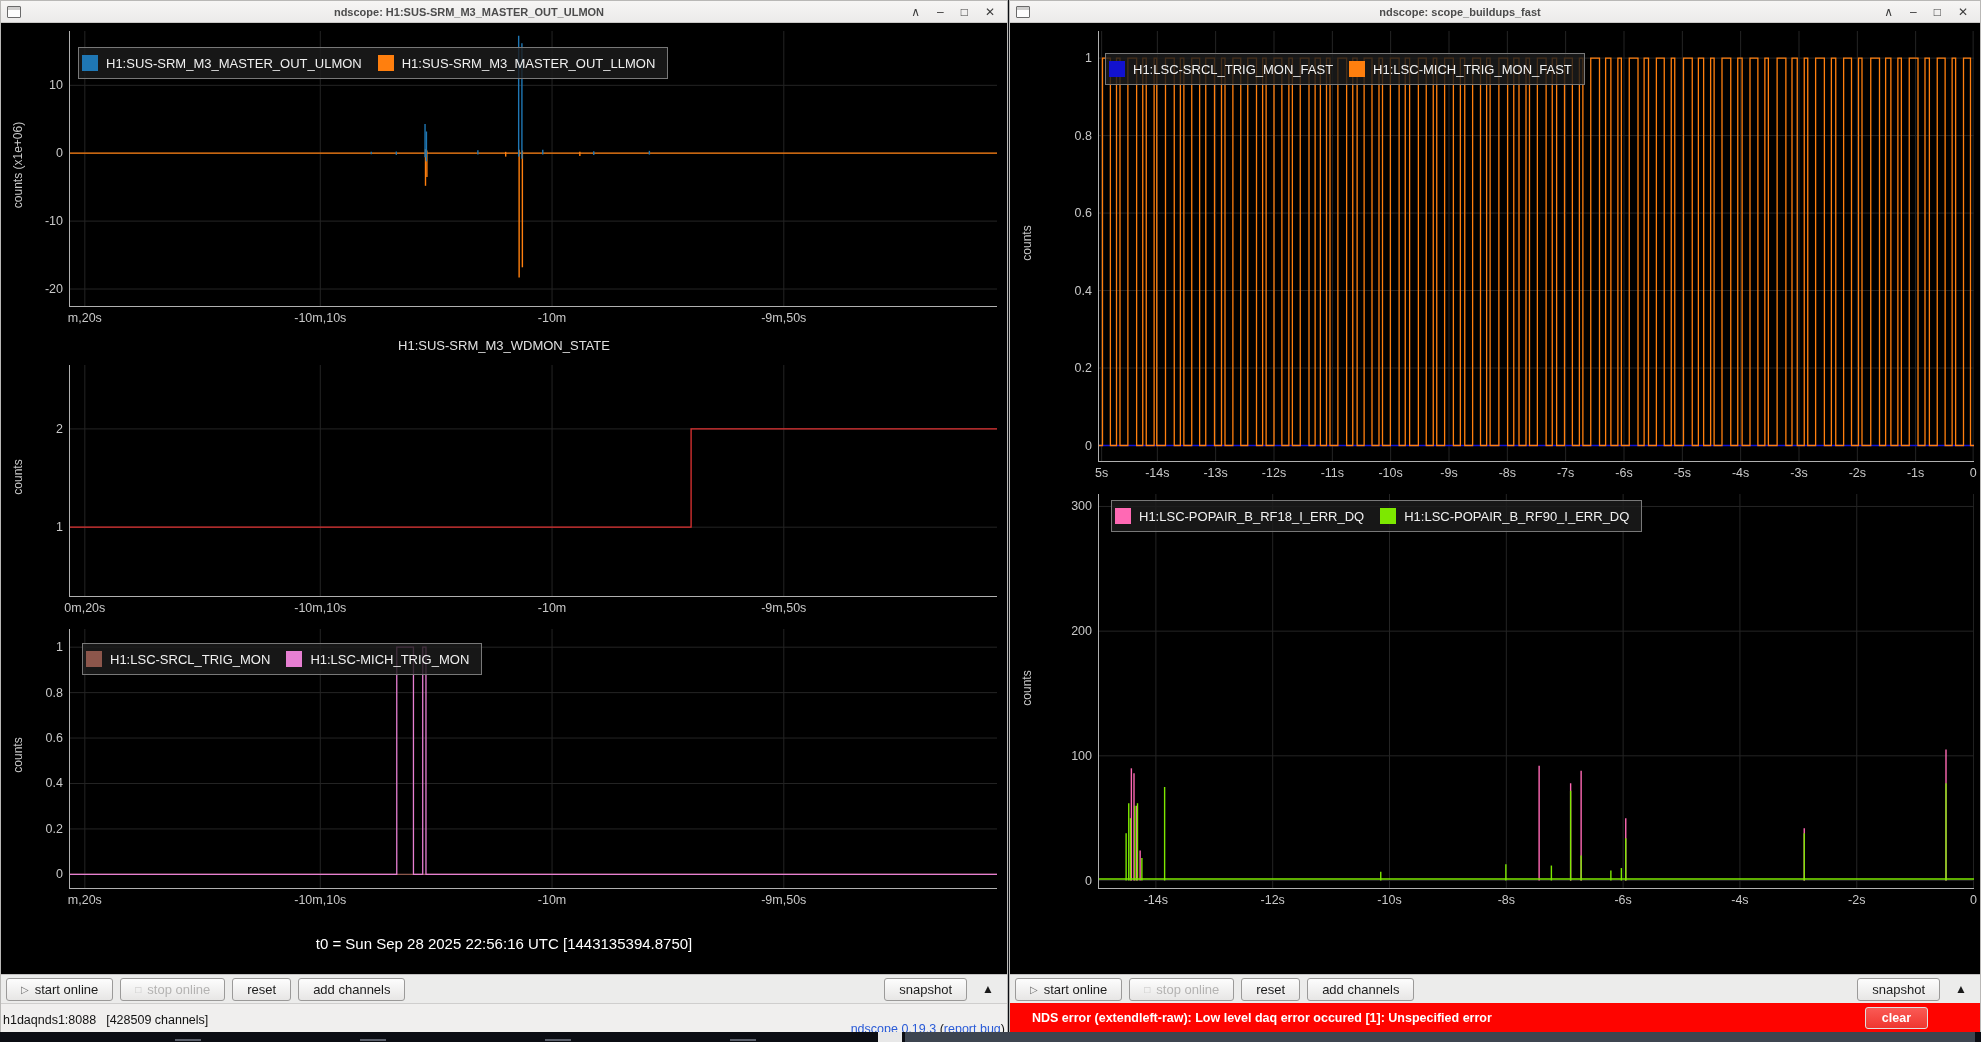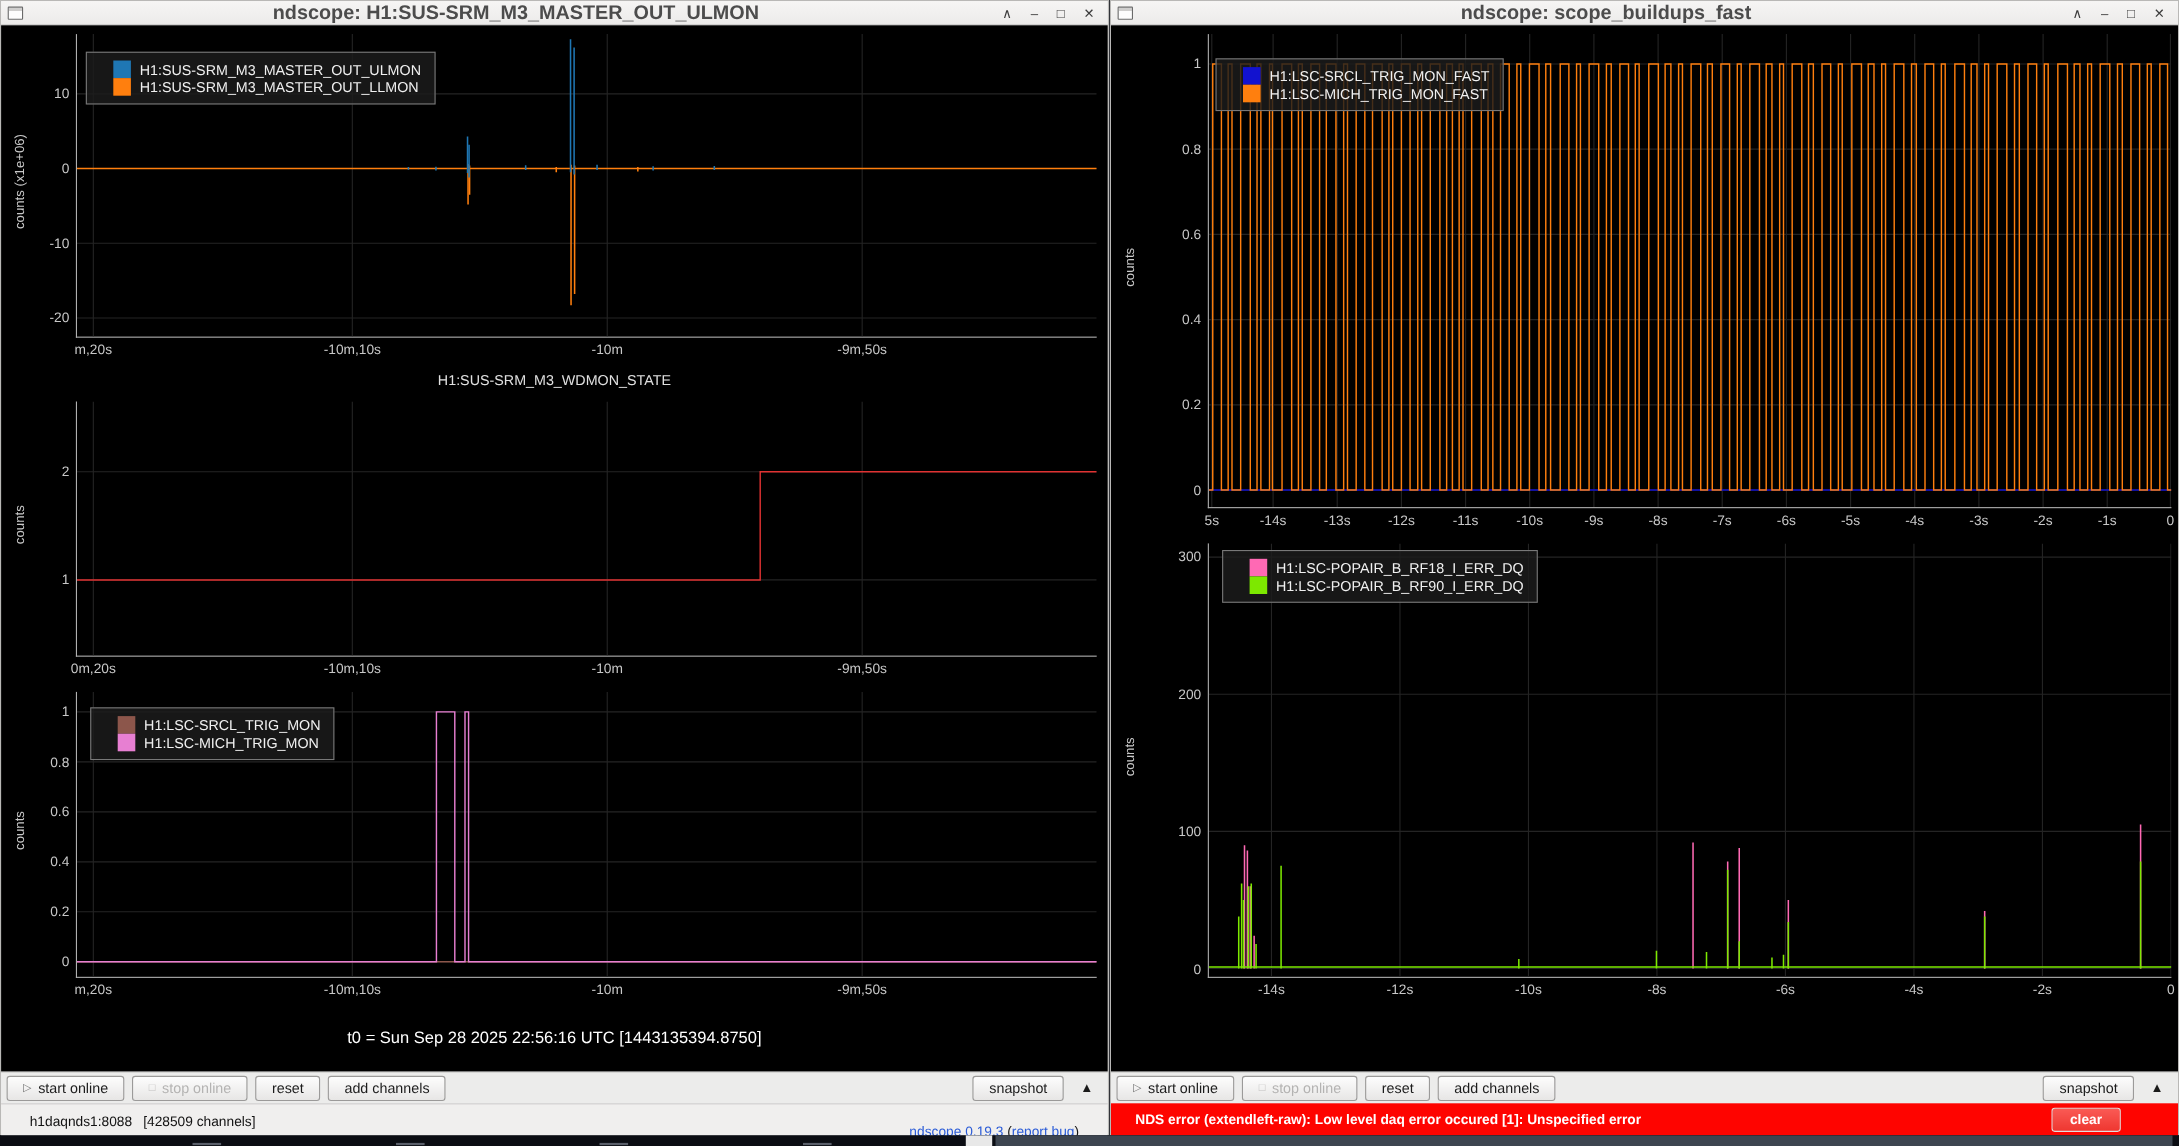--- a/index.html
+++ b/index.html
@@ -3,53 +3,53 @@
 <meta charset="utf-8">
 <style>
   * { box-sizing: border-box; margin: 0; padding: 0; }
   html,body { width:1981px; height:1042px; background:#0b0d13; font-family:"Liberation Sans","DejaVu Sans",sans-serif; overflow:hidden; }
   .window { position:absolute; top:0; height:1032px; background:#f1f0ef; border:1px solid #b9b8b6; display:flex; flex-direction:column; }
   #win-left  { left:0;      width:1008px; }
   #win-right { left:1009px; width:972px;  }
 
   .titlebar { height:22px; flex:0 0 22px; background:linear-gradient(#f6f5f4,#ecebea); display:flex; align-items:center; position:relative; border-bottom:1px solid #c9c8c6; }
   .win-icon { width:14px; height:12px; margin-left:6px; background:#fdfdfd; border:1px solid #6a6a6a; box-shadow: inset 0 3px 0 #cfcecd; border-radius:1px; }
-  .win-title { position:absolute; left:40px; right:110px; text-align:center; font-size:18px; font-weight:bold; color:#4c4c4c; white-space:nowrap; overflow:hidden; }
+  .win-title { position:absolute; left:40px; right:110px; text-align:center; font-size:11px; font-weight:bold; color:#4c4c4c; white-space:nowrap; overflow:hidden; }
   .winbtns { margin-left:auto; display:flex; gap:17px; padding-right:12px; z-index:2; }
   .winbtn { font-size:12px; color:#3c3c3c; line-height:22px; cursor:default; }
 
   .content { background:#000; flex:0 0 951px; position:relative; display:flex; flex-direction:column; overflow:hidden; }
 
   .plot { position:relative; }
   .plotarea { position:absolute; top:8px; bottom:24px; border-left:1px solid #b0b0b0; border-bottom:1px solid #b0b0b0; }
   .win-l .plotarea { left:68px; right:10px; }
   .win-r .plotarea { left:88px; right:6px; }
   .plotarea svg { position:absolute; inset:0; width:100%; height:100%; display:block; }
   .ylab { position:absolute; left:0; top:0; bottom:24px; width:34px; display:flex; align-items:center; justify-content:center; pointer-events:none; }
   .ylab span { transform:rotate(-90deg); white-space:nowrap; color:#c8c8c8; font-size:12px; }
   .ytick { position:absolute; right:calc(100% + 7px); transform:translateY(-50%); color:#c8c8c8; font-size:12.5px; white-space:nowrap; }
   .xtick { position:absolute; top:calc(100% + 5px); transform:translateX(-50%); color:#c8c8c8; font-size:12.5px; white-space:nowrap; }
   .plot-title { height:26px; color:#e0e0e0; font-size:13px; text-align:center; padding-top:7px; }
 
-  .legend { position:absolute; background:rgba(28,28,28,0.82); border:1px solid #787878; padding:7px 12px 7px 24px; display:flex; flex-direction:column; gap:0; z-index:3; }
+  .legend { position:absolute; background:rgba(28,28,28,0.82); border:1px solid #787878; padding:7px 12px 7px 3px; display:flex; flex-direction:row; gap:16px; z-index:3; }
   .lg-row { display:flex; align-items:center; gap:8px; }
   .lg-swatch { width:16px; height:16px; flex:0 0 16px; }
   .lg-label { color:#f0f0f0; font-size:13px; white-space:nowrap; }
 
   .t0row { flex:0 0 61px; display:flex; align-items:center; justify-content:center; color:#ffffff; font-size:15px; }
 
   .btnrow { flex:0 0 29px; background:#ececeb; border-top:1px solid #c2c1c0; display:flex; align-items:center; padding:0 5px; gap:7px; }
   .btn { height:23px; padding:0 14px; background:linear-gradient(#fdfdfd,#e7e6e5); border:1px solid #9b9a99; border-radius:3px; font-size:13px; color:#1c1c1c; display:flex; align-items:center; gap:6px; cursor:default; font-family:inherit; }
   .btn .bicon { font-size:10px; color:#6f6f6f; }
   .btn.disabled { color:#b4b3b2; }
   .btn.disabled .bicon { color:#c4c3c2; }
   .spacer { flex:1; }
   .tri { font-size:12px; color:#1a1a1a; padding:0 8px; }
 
-  .statusbar { flex:0 0 30px; background:#f0efee; border-top:1px solid #cfcecd; display:flex; align-items:center; padding:0 26px; font-size:12.5px; color:#121212; }
+  .statusbar { flex:0 0 30px; background:#f0efee; border-top:1px solid #cfcecd; display:flex; align-items:center; padding:0 2px; font-size:12.5px; color:#121212; }
   .statusbar .right { margin-left:auto;margin-top:18px; }
   .link { color:#2a5bd7; text-decoration:underline; cursor:pointer; }
 
   .errorbar { flex:0 0 30px; background:#fe0400; display:flex; align-items:center; padding:0 22px; color:#ffffff; font-weight:bold; font-size:12.5px; }
   .clear-btn { margin-left:auto; margin-right:30px; height:22px; padding:0 16px; background:linear-gradient(#fa5a55,#ef3730); border:1px solid #e0dedd; border-radius:3px; color:#fff; font-weight:bold; font-size:12.5px; display:flex; align-items:center; cursor:default; font-family:inherit; }
 
   .taskbar { position:absolute; left:0; top:1032px; width:1981px; height:10px; background:#0b0d13; overflow:hidden; }
   .taskbar .seg-right { position:absolute; left:905px; top:0; width:1070px; height:10px; background:#3d4550; }
   .taskbar .notch { position:absolute; left:878px; top:0; width:24px; height:10px; background:#e8e8e8; }
   .taskbar .dash { position:absolute; top:7px; width:26px; height:2px; background:#5a5f6a; }

